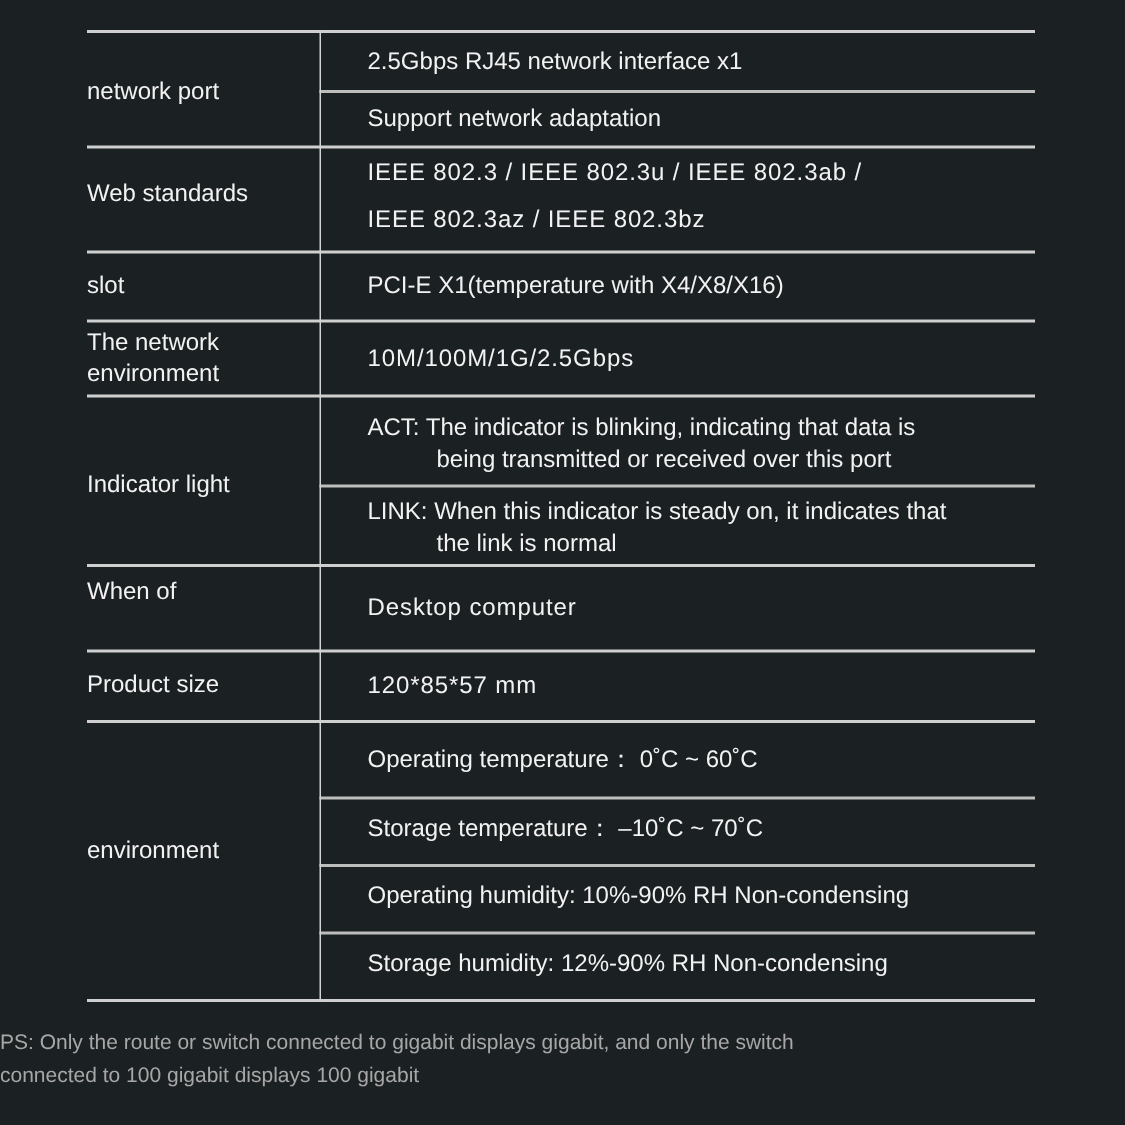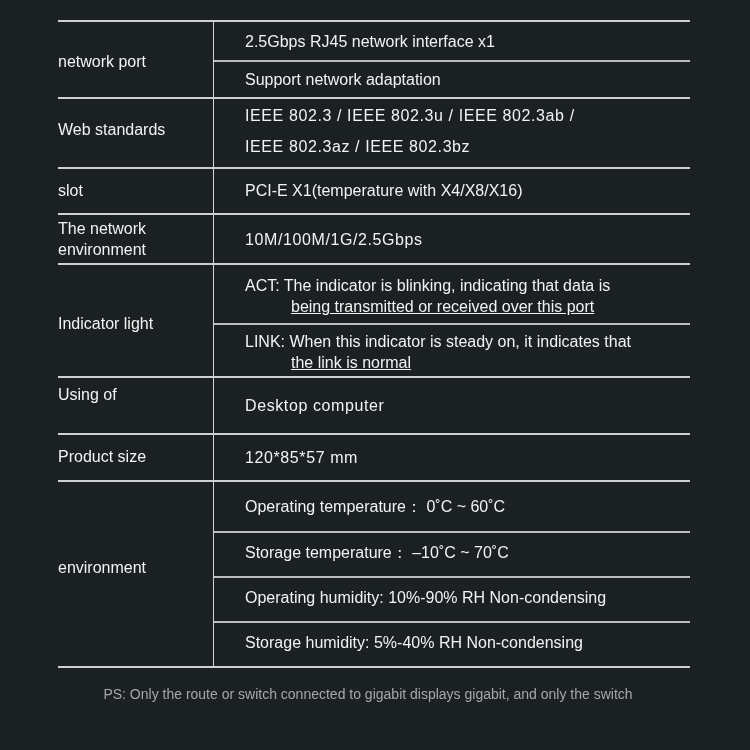--- a/index.html
+++ b/index.html
@@ -12,24 +12,24 @@
   }
   .hline { position:absolute; left:58px; width:632px; height:2px; background:#cfcfcf; }
   .hline.sub { left:213px; width:477px; background:#bdbdbd; }
   .vline { position:absolute; left:213px; width:1px; background:#d4d4d4; top:20px; height:648px; }
   .label {
     position:absolute; left:58px; width:125px; text-align:left;
     font-size:16px; line-height:21px; color:#f2f2f2;
   }
   .val { position:absolute; left:245px; font-size:16px; line-height:21px; color:#f2f2f2; white-space:nowrap; }
   .val.mono { letter-spacing:0.6px; }
-  .indent { padding-left:46px;text-decoration:underline; }
+  .indent { padding-left:46px; }
   .note {
-    position:absolute; left:0; width:688px; text-align:center;
-    font-size:14px; line-height:22px; color:#a7a7a7;margin-left:24px;
+    position:absolute; left:0; width:688px; 
+    font-size:14px; line-height:22px; color:#a7a7a7;
   }
 </style>
 </head>
 <body>
 
 <div>
 
   <div class="hline" style="top:20px"></div>
   <div class="hline sub" style="top:60px"></div>
   <div class="hline" style="top:97px"></div>
@@ -67,31 +67,32 @@
   <div class="val" style="top:275px">
     <div>ACT: The indicator is blinking, indicating that data is</div>
     <div class="indent">being transmitted or received over this port</div>
   </div>
   <div class="val" style="top:331px">
     <div>LINK: When this indicator is steady on, it indicates that</div>
     <div class="indent">the link is normal</div>
   </div>
 
   <div class="label" style="top:384px">
-    <div>Using of</div>
+    <div>When of</div>
   </div>
   <div class="val mono" style="top:395px">Desktop computer</div>
 
   <div class="label" style="top:446px">Product size</div>
   <div class="val mono" style="top:447px">120*85*57 mm</div>
 
   <div class="label" style="top:553px; line-height:30px;">
     <div>environment</div>
   </div>
   <div class="val" style="top:496px">Operating temperature：  0˚C ~ 60˚C</div>
   <div class="val" style="top:542px">Storage temperature：  –10˚C ~ 70˚C</div>
   <div class="val" style="top:587px">Operating humidity: 10%-90% RH Non-condensing</div>
-  <div class="val" style="top:632px">Storage humidity: 5%-40% RH Non-condensing</div>
+  <div class="val" style="top:632px">Storage humidity: 12%-90% RH Non-condensing</div>
 </div>
 
 <div class="note" style="top:683px">
   <div>PS: Only the route or switch connected to gigabit displays gigabit, and only the switch</div>
+  <div>connected to 100 gigabit displays 100 gigabit</div>
 </div>
 
 </body></html>

